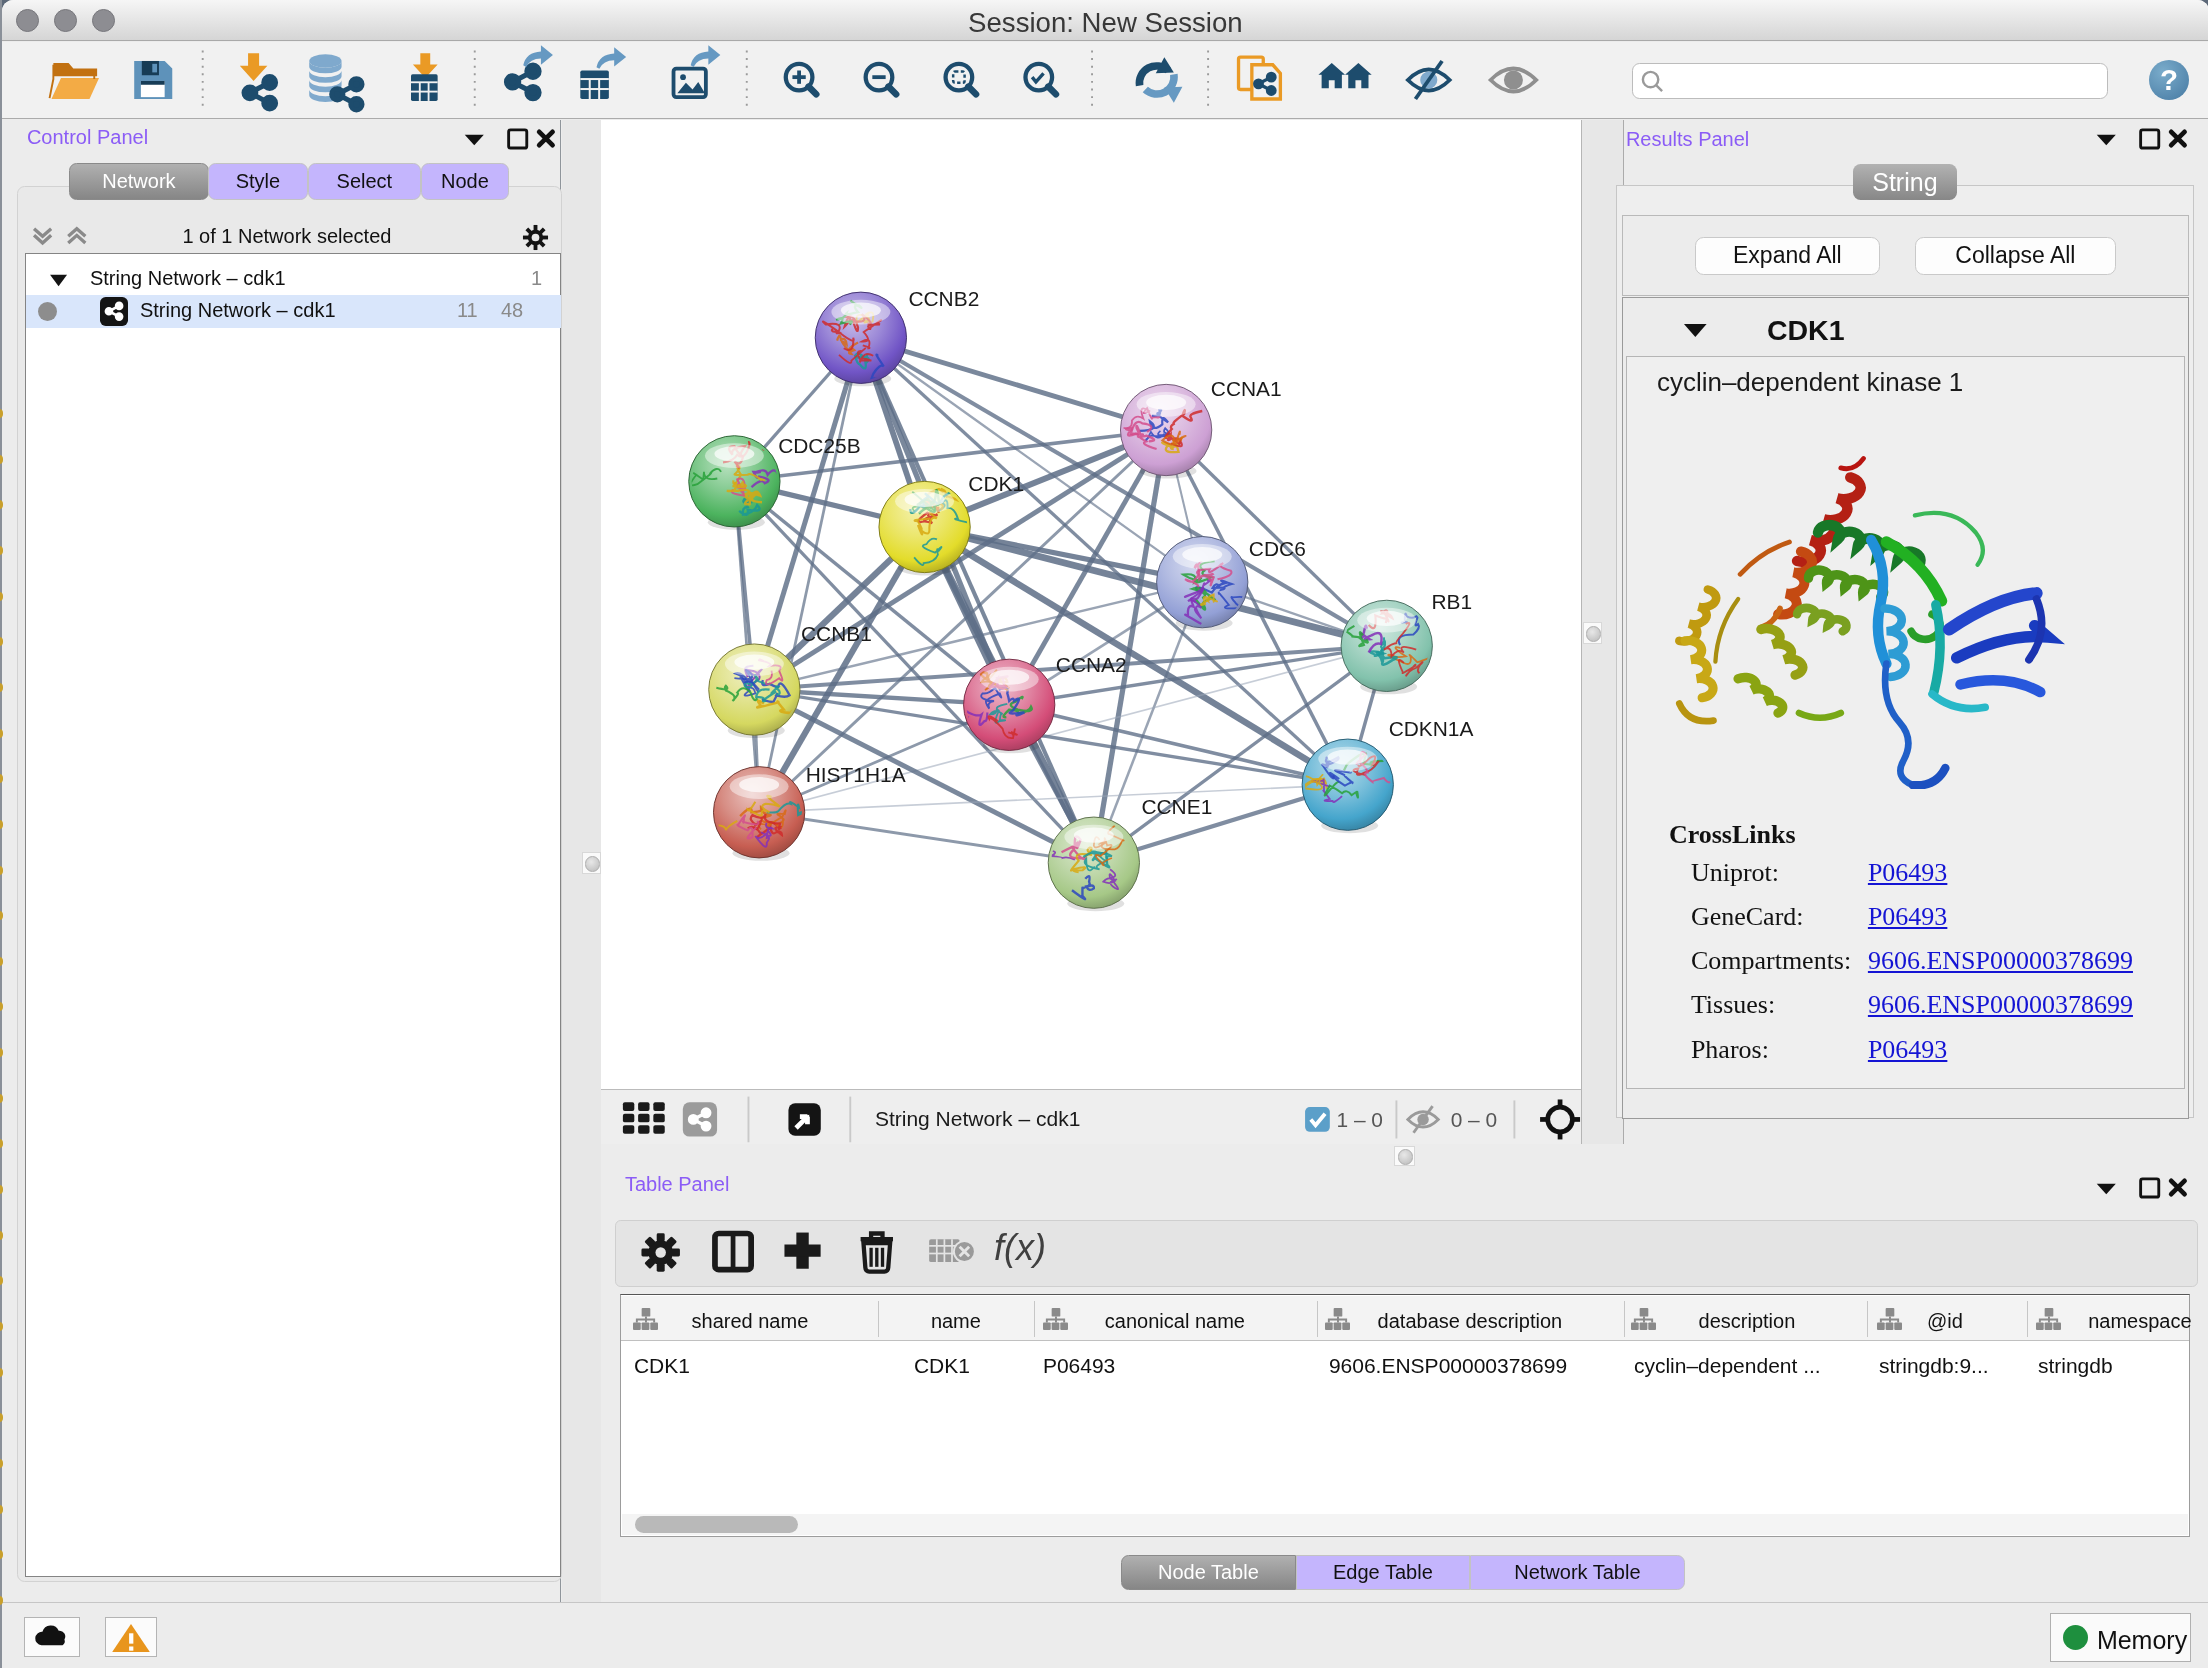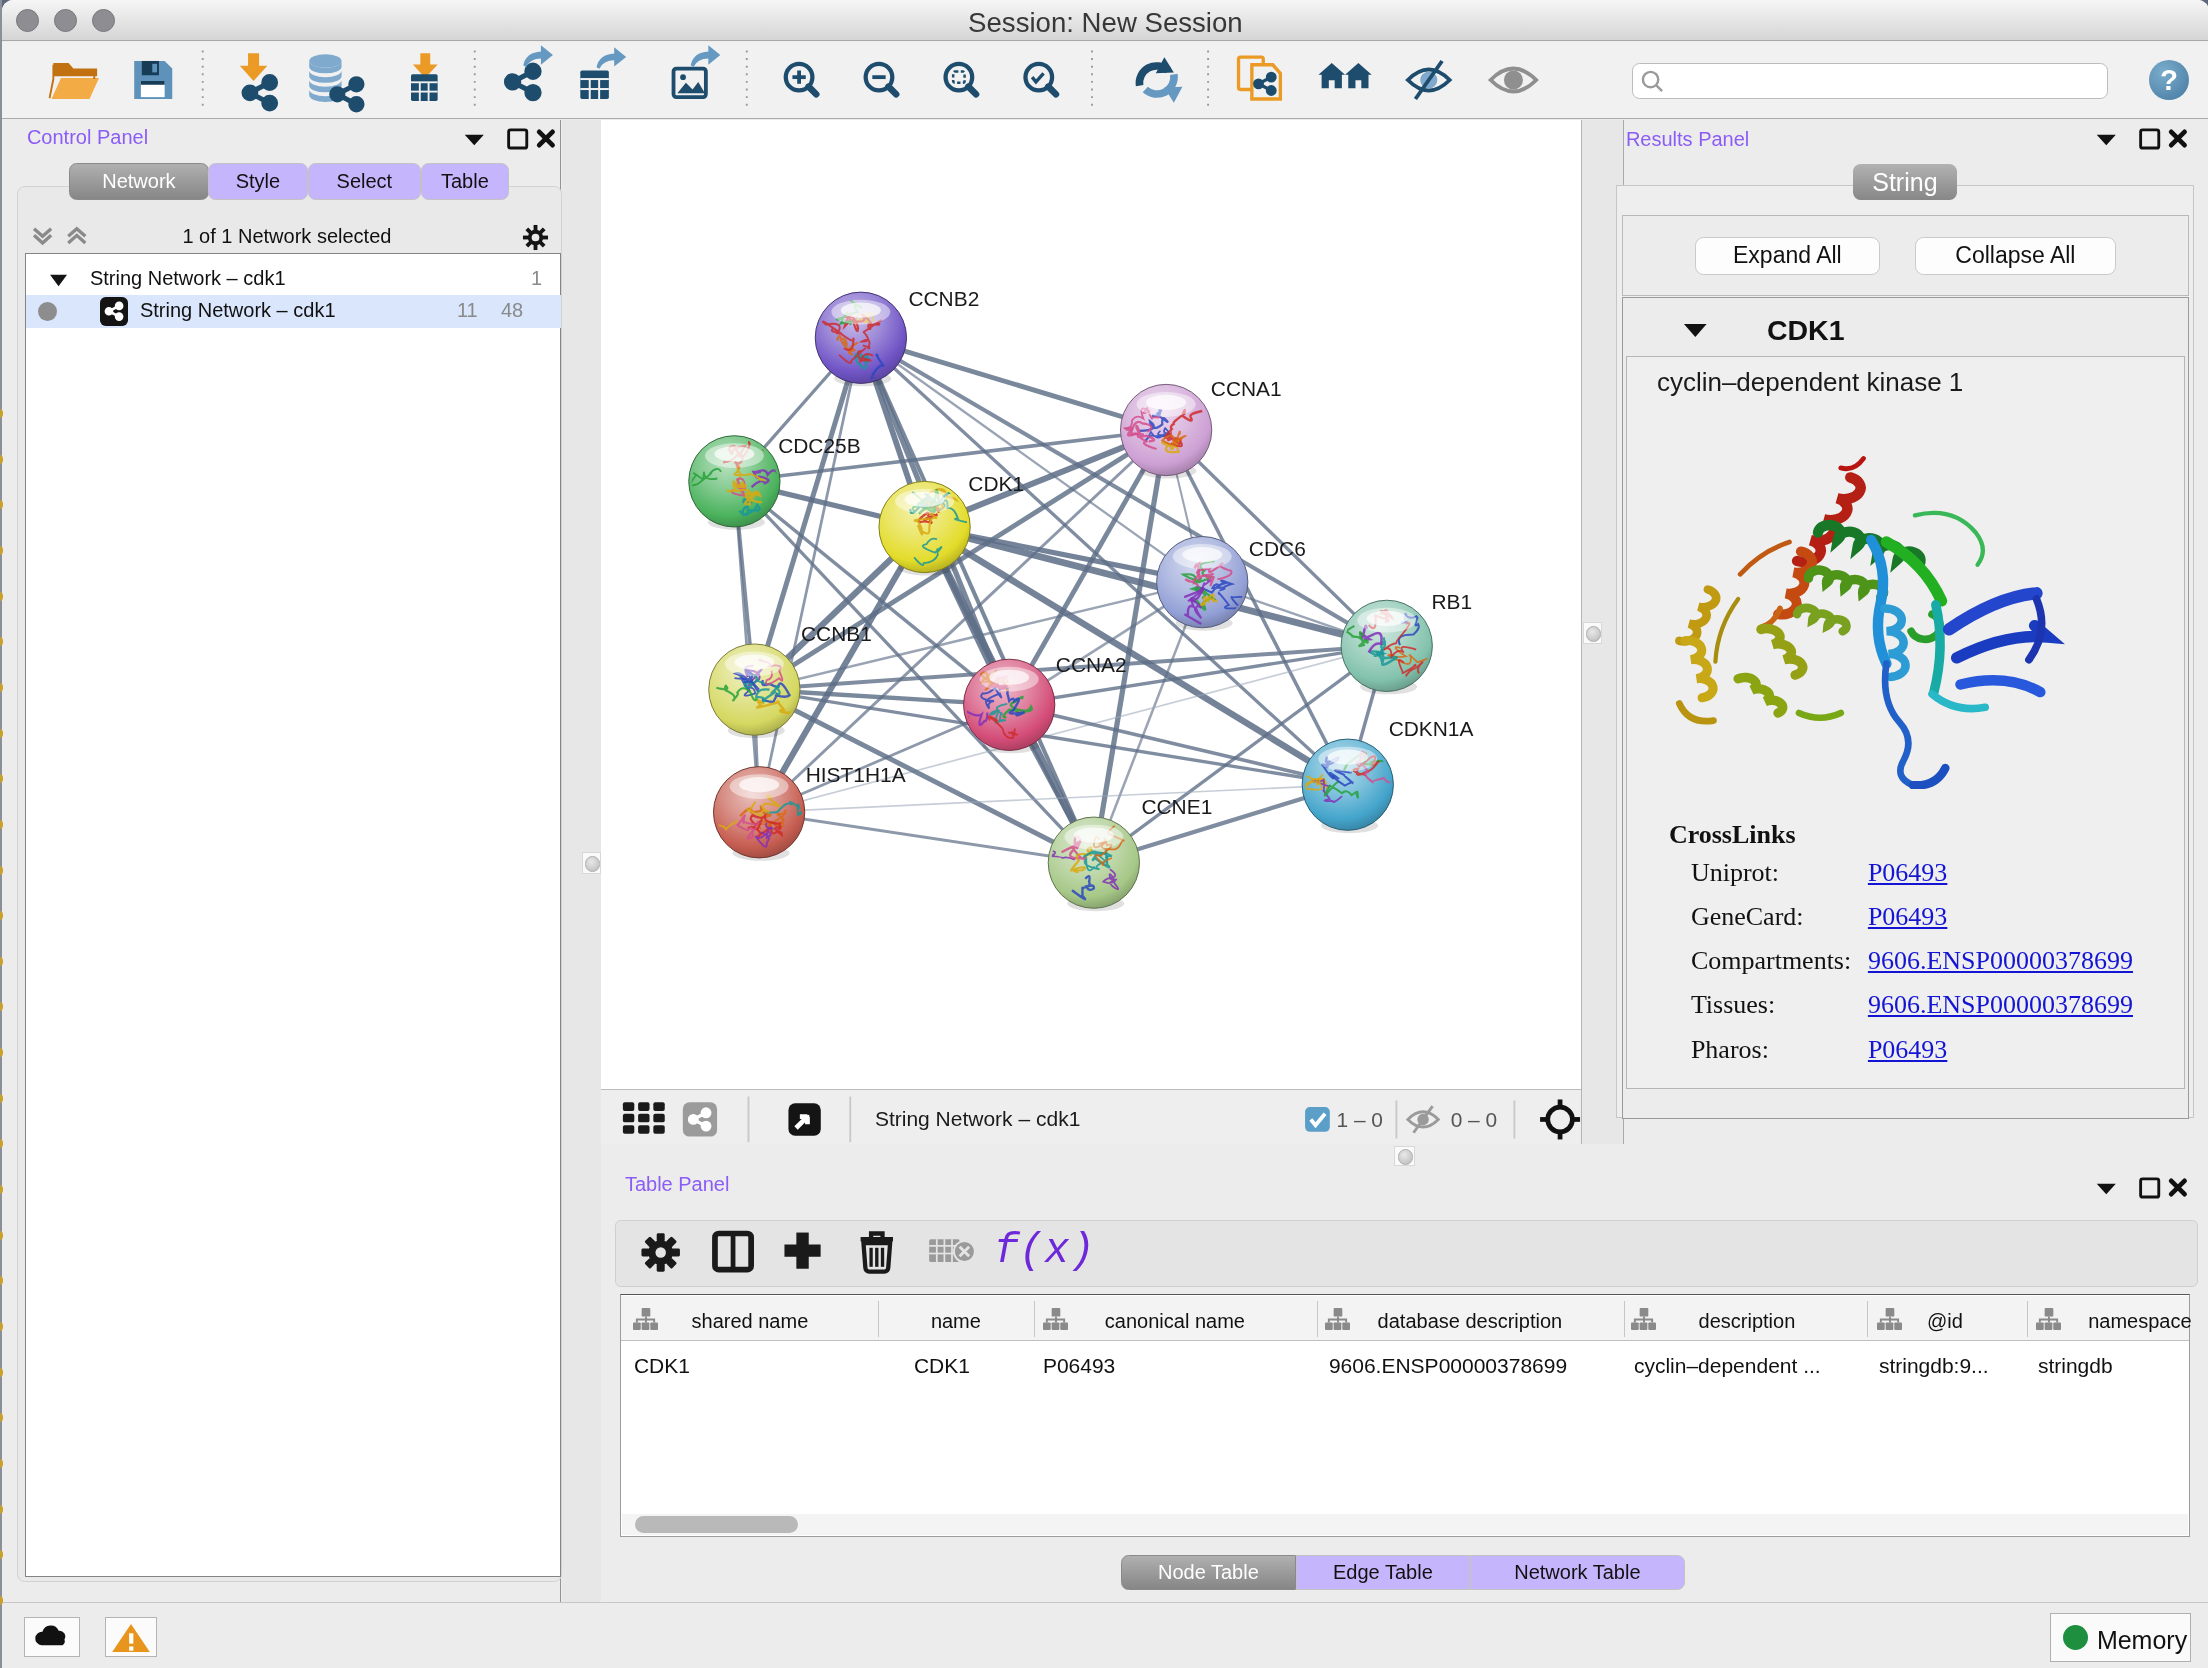--- a/index.html
+++ b/index.html
@@ -157,21 +157,21 @@
     <div class="a ptitle" style="left:25px;top:126px">Control Panel</div>
     <svg class="a" style="left:457px;top:127px" width="105" height="23" viewBox="0 0 110 24">
       <path d="M6,8 l20,0 -10,11 z" fill="#111"></path>
       <rect x="52" y="3" width="19" height="19" fill="none" stroke="#111" stroke-width="3" rx="2"></rect>
       <path d="M84,5 l14,14 M98,5 l-14,14" stroke="#111" stroke-width="5" stroke-linecap="round"></path>
     </svg>
     <div class="a" style="left:15px;top:186px;width:545px;height:1396px;background:#e9e9e9;border:1px solid #d2d2d2;border-radius:7.6px"></div>
     <div class="a tab tabsel" style="left:67px;top:163px;width:140px">Network</div>
     <div class="a tab" style="left:206px;top:163px;width:100px">Style</div>
     <div class="a tab" style="left:306px;top:163px;width:113px">Select</div>
-    <div class="a tab" style="left:419px;top:163px;width:88px">Table</div>
+    <div class="a tab" style="left:419px;top:163px;width:88px">Node</div>
     <svg class="a" style="left:28.5px;top:223px" width="67" height="28.5" viewBox="0 0 70 30">
       <g stroke="#8a8a8a" stroke-width="3.5" fill="none">
         <path d="M4,6 l9,8 9,-8"></path>
         <path d="M4,13 l9,8 9,-8"></path>
         <path d="M40,14 l9,-8 9,8"></path>
         <path d="M40,21 l9,-8 9,8"></path>
       </g>
     </svg>
     <div class="a" style="left:95px;top:225px;width:380px;text-align:center;font-size:20px;color:#111">1 of 1 Network selected</div>
     <svg class="a" style="left:520px;top:224px" width="27" height="27" viewBox="0 0 28 28">
@@ -720,21 +720,21 @@
       <g stroke="#e4e4e4" stroke-width="1.8">
         <line x1="330" y1="27" x2="362" y2="27"></line>
         <line x1="330" y1="35" x2="362" y2="35"></line>
         <line x1="338" y1="20" x2="338" y2="44"></line>
         <line x1="346" y1="20" x2="346" y2="44"></line>
         <line x1="354" y1="20" x2="354" y2="44"></line>
       </g>
       <circle cx="367" cy="33" r="11" fill="#9a9a9a" stroke="#e4e4e4" stroke-width="2"></circle>
       <path d="M362,28 l10,10 m0,-10 l-10,10" stroke="#e4e4e4" stroke-width="3"></path>
     </svg>
-    <div class="a" style="left:992px;top:1227px;font-size:42px;color:#6d28d9;font-family:Liberation Mono, monospace;font-style:italic">f(x)</div>
+    <div class="a" style="left:992px;top:1227px;font-size:36px;color:#404040;font-family:Liberation Sans, sans-serif;font-style:italic">f(x)</div>
     <div class="a" style="left:618px;top:1294px;width:1570px;height:243px;background:#fff;border:1px solid #9c9c9c;border-top:1.9px solid #555"></div>
     <div class="a" style="left:619px;top:1296px;width:1568px;height:45px;background:#f3f3f3;border-bottom:1px solid #c0c0c0"></div>
     <div class="a" style="left:876px;top:1301px;width:1px;height:36px;background:#c6c6c6"></div>
     <div class="a" style="left:1032px;top:1301px;width:1px;height:36px;background:#c6c6c6"></div>
     <div class="a" style="left:1315px;top:1301px;width:1px;height:36px;background:#c6c6c6"></div>
     <div class="a" style="left:1622px;top:1301px;width:1px;height:36px;background:#c6c6c6"></div>
     <div class="a" style="left:1865px;top:1301px;width:1px;height:36px;background:#c6c6c6"></div>
     <div class="a" style="left:2025px;top:1301px;width:1px;height:36px;background:#c6c6c6"></div>
     <div class="a" style="left:631px;top:1307px"><svg width="25" height="25" viewBox="0 0 26 26">
         <g fill="#8a8a8a">

